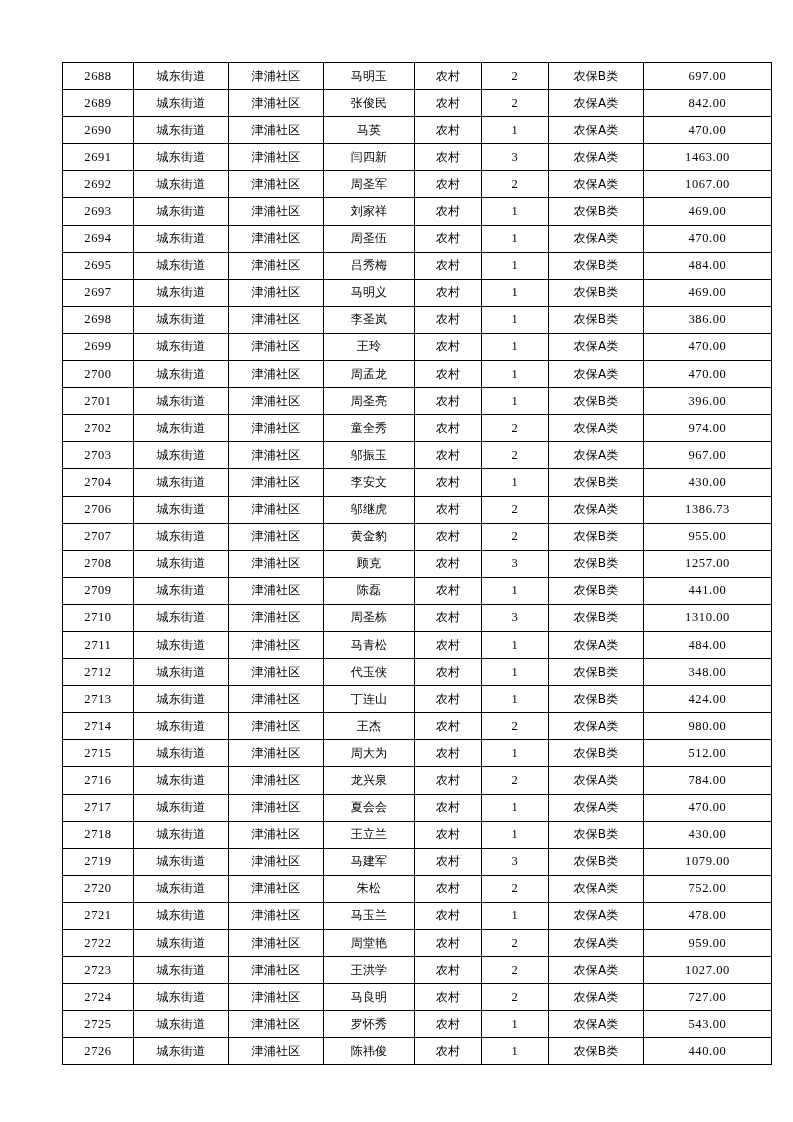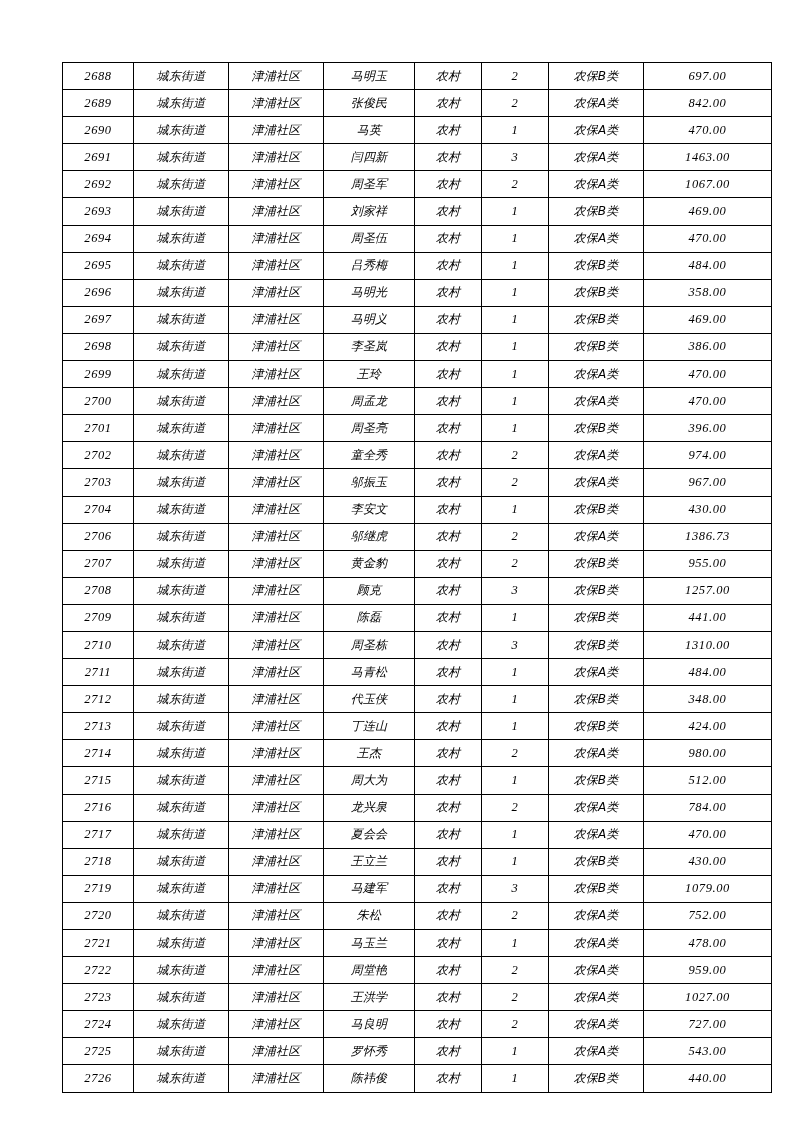--- a/index.html
+++ b/index.html
@@ -12,21 +12,20 @@
     height: 1122px;
     font-family: "Liberation Serif", "DejaVu Serif", serif;
     color: #000000;
   }
   .page {
     position: relative;
     width: 708px;
     height: 1122px;
     box-sizing: border-box;
     padding: 62px 62px 0 62px;
-    font-style: italic;
   }
   table.data-table {
     border-collapse: collapse;
     width: 669px;
     table-layout: fixed;
     font-size: 12.5px;
   }
   table.data-table td {
     border: 1px solid #000000;
     height: 26.1px;
@@ -135,30 +134,20 @@
           <td class="c-id num">2695</td>
           <td class="c-street cn">城东街道</td>
           <td class="c-comm cn">津浦社区</td>
           <td class="c-name cn">吕秀梅</td>
           <td class="c-type cn">农村</td>
           <td class="c-count num">1</td>
           <td class="c-cat cn">农保B类</td>
           <td class="c-amount num">484.00</td>
         </tr>
         <tr>
-          <td class="c-id num">2696</td>
-          <td class="c-street cn">城东街道</td>
-          <td class="c-comm cn">津浦社区</td>
-          <td class="c-name cn">马明光</td>
-          <td class="c-type cn">农村</td>
-          <td class="c-count num">1</td>
-          <td class="c-cat cn">农保B类</td>
-          <td class="c-amount num">358.00</td>
-        </tr>
-        <tr>
           <td class="c-id num">2697</td>
           <td class="c-street cn">城东街道</td>
           <td class="c-comm cn">津浦社区</td>
           <td class="c-name cn">马明义</td>
           <td class="c-type cn">农村</td>
           <td class="c-count num">1</td>
           <td class="c-cat cn">农保B类</td>
           <td class="c-amount num">469.00</td>
         </tr>
         <tr>

